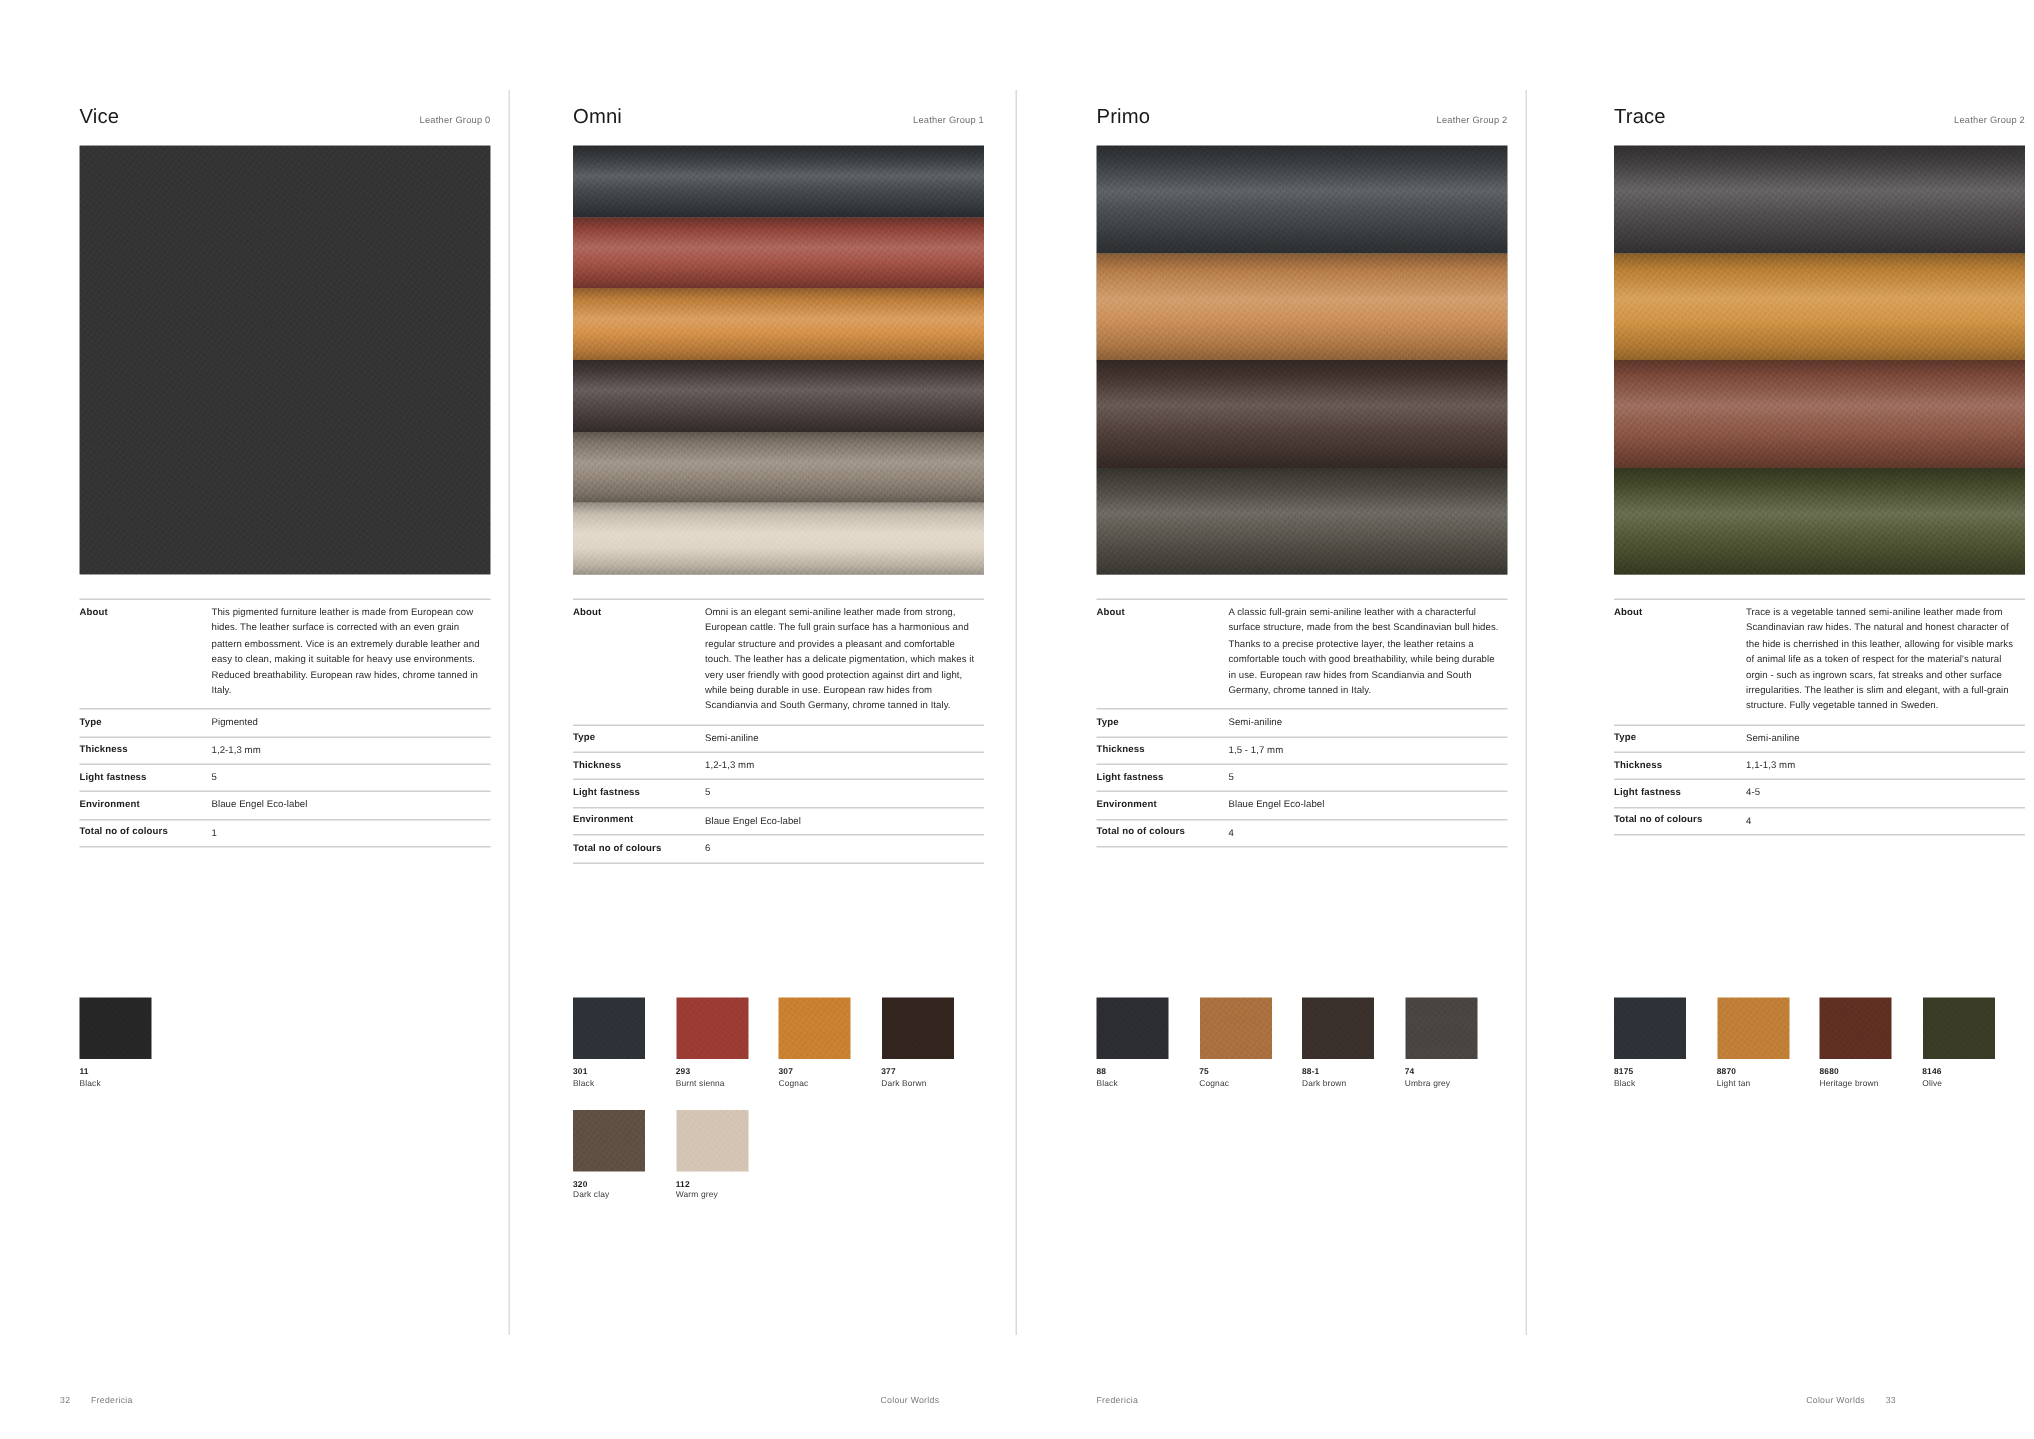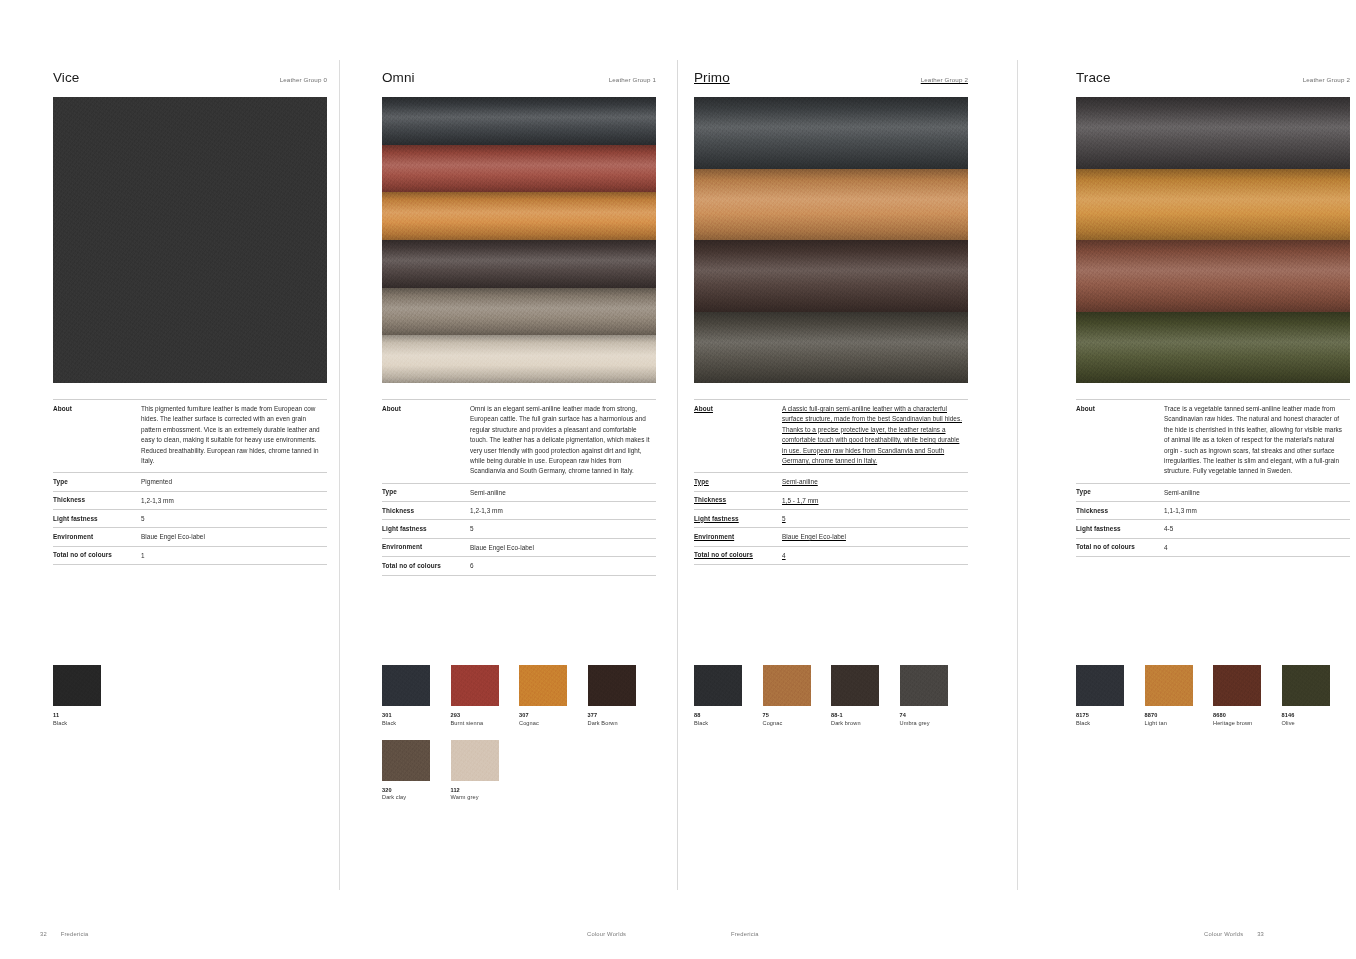--- a/index.html
+++ b/index.html
@@ -226,21 +226,21 @@
         <div class="sw">
           <div class="sw-chip" style="background: rgb(212, 196, 180);">
             <div class="grain"></div>
           </div>
           <div class="sw-code">112</div>
           <div class="sw-name">Warm grey</div>
         </div>
       </div>
   </div>
 
-  <div class="col" style="left:694px;text-decoration:underline;">
+  <div class="col" style="left:731px;">
     <div class="col-head">
       <div class="col-title">Primo</div>
       <div class="col-group">Leather Group 2</div>
     </div>
     <div class="photo">
         <div class="band" style="top: 0px; height: 72.1px; background: rgb(63, 67, 70);">
           <div class="fold"></div>
         </div>
         <div class="band" style="top: 71.5px; height: 72.1px; background: rgb(201, 138, 81);">
           <div class="fold"></div>

